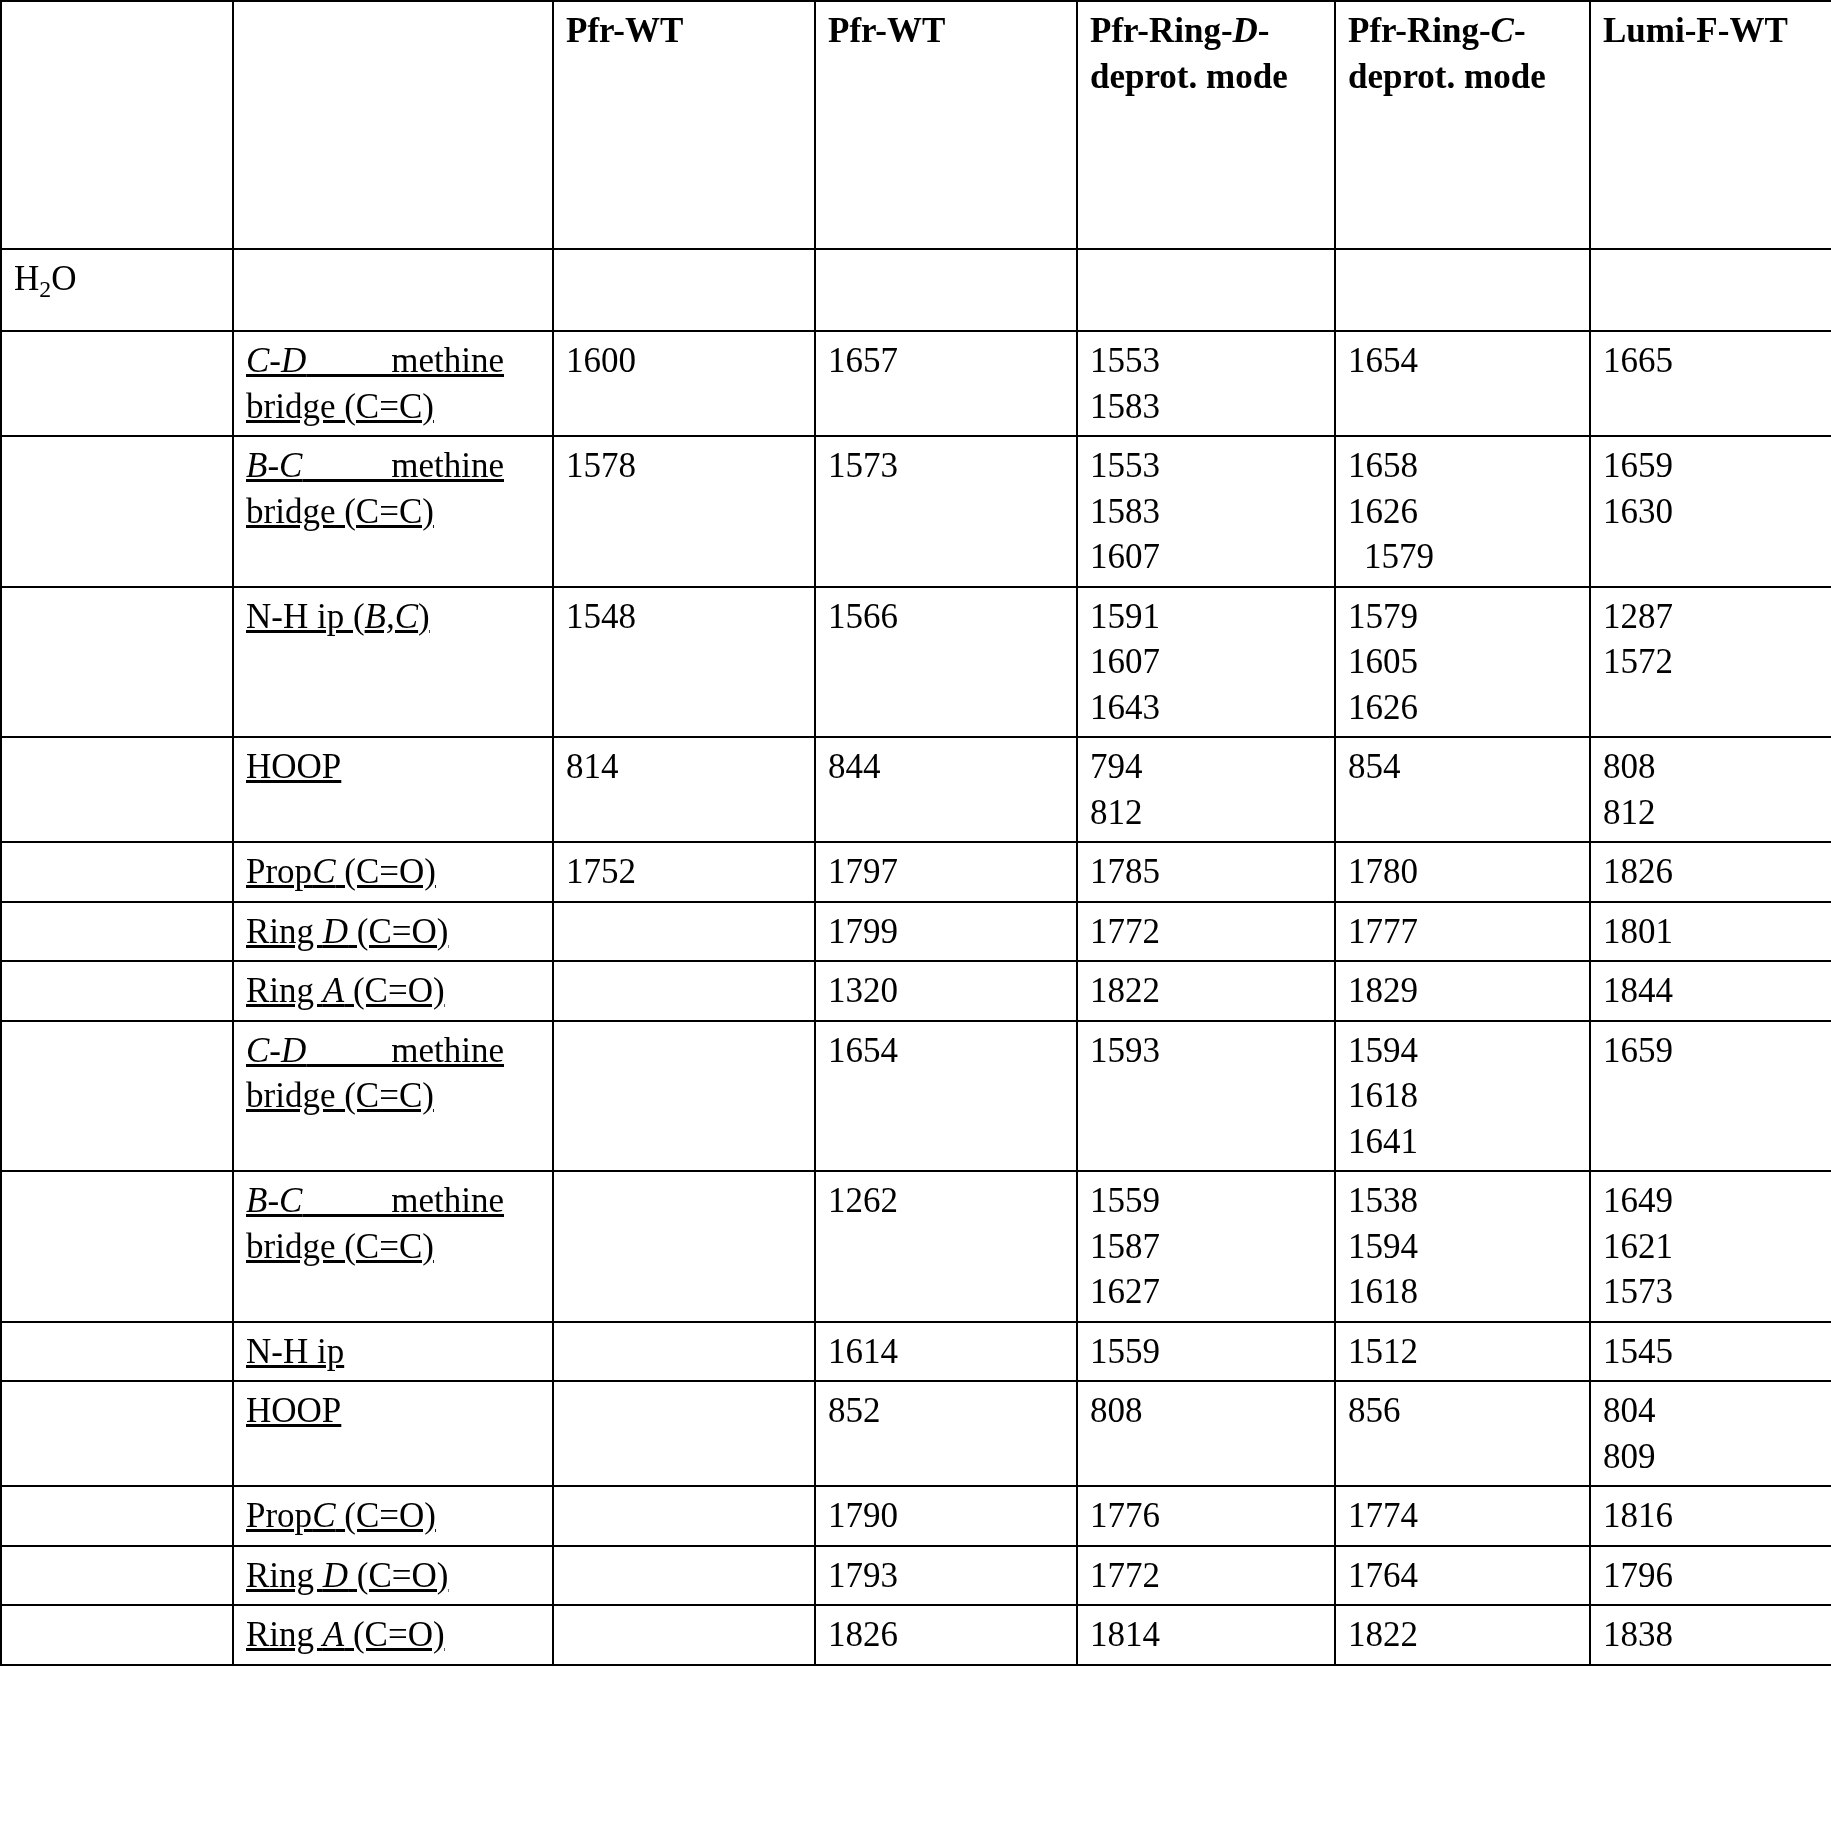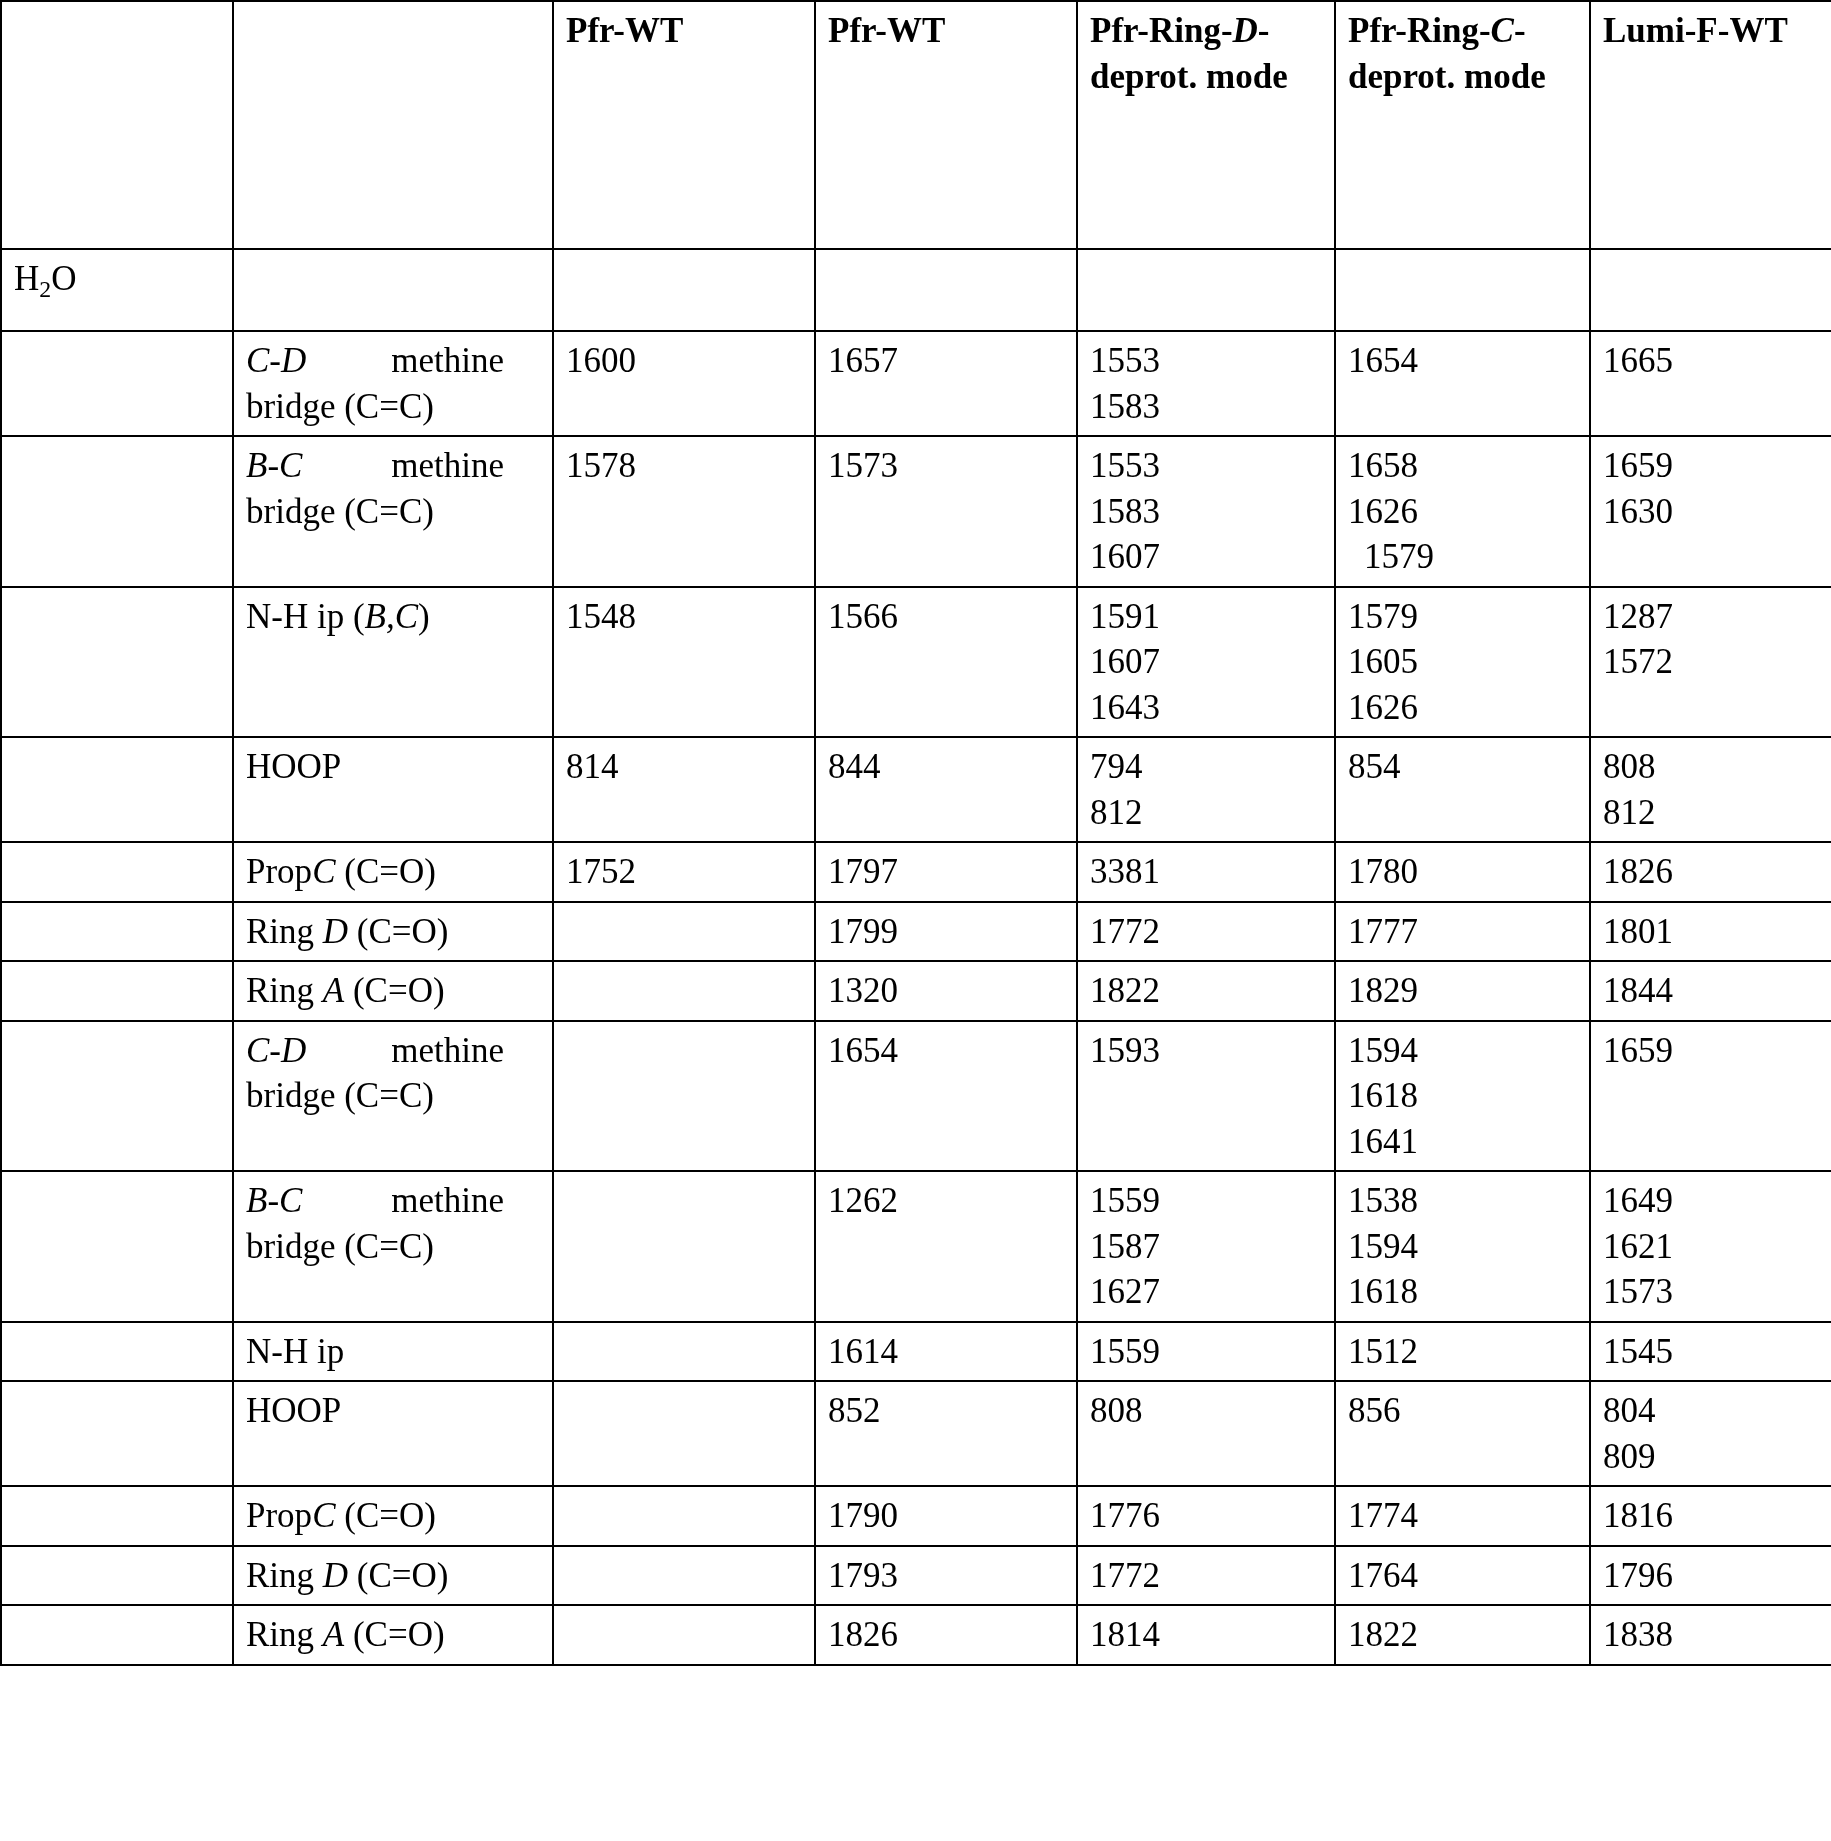--- a/index.html
+++ b/index.html
@@ -55,20 +55,21 @@
     height: 66px;
     padding-top: 4px;
   }
   .section-row td {
     height: 82px;
     padding-top: 4px;
     border-radius: 25px;
   }
   .modecell {
     white-space: normal;
+    text-decoration: underline;
   }
   .mode-justify {
     display: block;
     text-align: justify;
     text-align-last: justify;
     width: 258px;
   }
   .val {
     display: block;
   }
@@ -215,21 +216,21 @@
         <tr>
           <td></td>
           <td class="modecell">Prop<i>C</i> (C=O)</td>
           <td>
             <span class="val">1752</span>
           </td>
           <td>
             <span class="val">1797</span>
           </td>
           <td>
-            <span class="val">3381</span>
+            <span class="val">1785</span>
           </td>
           <td>
             <span class="val">1780</span>
           </td>
           <td>
             <span class="val">1826</span>
           </td>
         </tr>
         <tr>
           <td></td>

